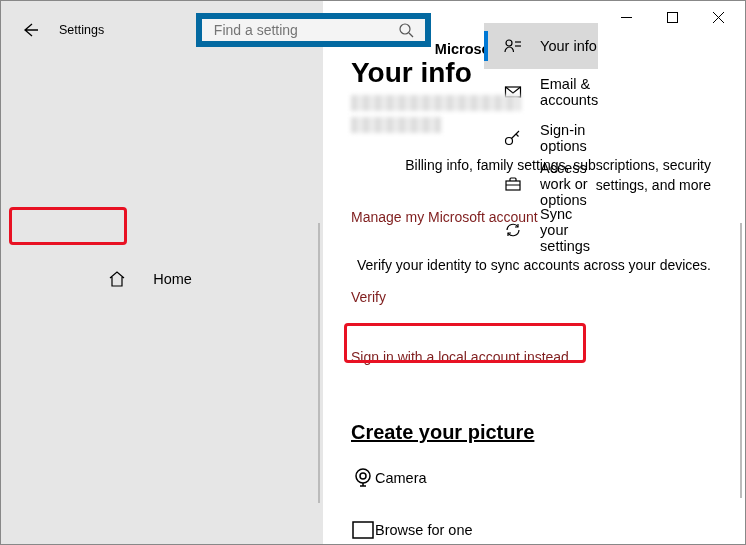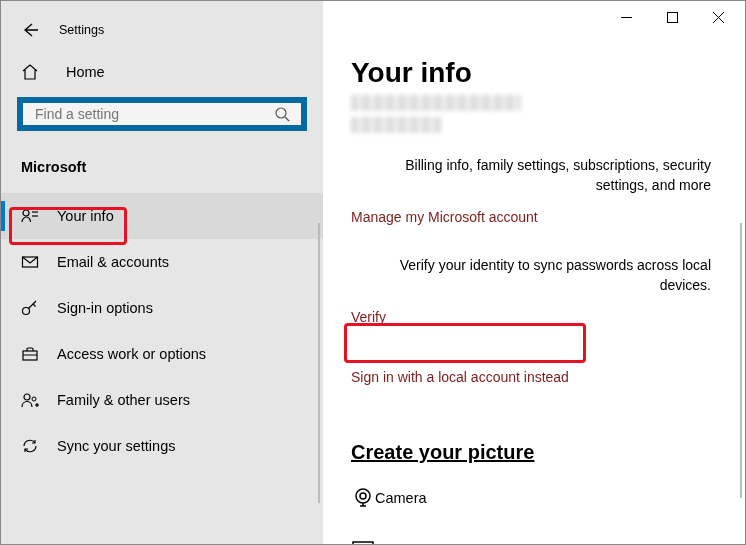--- a/index.html
+++ b/index.html
@@ -46,21 +46,21 @@
   .body {
     flex: 1;
     display: flex;
     height: 100%;
   }
   .sidebar {
     width: 322px;
     background: #e6e6e6;
     padding: 12px 16px 0 16px;
     display: flex;
-    flex-direction: column;
+    flex-direction: row;
   }
   .back-row {
     display: flex;
     align-items: center;
     gap: 20px;
     height: 34px;
     padding-left: 4px;
   }
   .back-row .title {
     font-size: 12.5px;
@@ -286,53 +286,41 @@
             <svg width="18" height="18" viewBox="0 0 18 18">
                 <rect x="2" y="6" width="14" height="9" fill="none" stroke="#000" stroke-width="1.2"></rect>
                 <path d="M6 6 V4 a1 1 0 0 1 1-1 h4 a1 1 0 0 1 1 1 V6 M2 10 h14" fill="none" stroke="#000" stroke-width="1.2"></path>
               </svg>
           </span>
           <span>Access work or options</span>
         </div>
         <div class="nav-item">
           <span class="icon">
             <svg width="18" height="18" viewBox="0 0 18 18">
-                <circle cx="6" cy="6" r="3" fill="none" stroke="#000" stroke-width="1.2"></circle>
-                <path d="M1 16c0-3 2-5.5 5-5.5s5 2.5 5 5.5" fill="none" stroke="#000" stroke-width="1.2"></path>
-                <circle cx="13" cy="8" r="2" fill="none" stroke="#000" stroke-width="1"></circle>
-                <line x1="14" y1="14" x2="18" y2="14" stroke="#000" stroke-width="1.2"></line>
-                <line x1="16" y1="12" x2="16" y2="16" stroke="#000" stroke-width="1.2"></line>
-              </svg>
-          </span>
-          <span>Family &amp; other users</span>
-        </div>
-        <div class="nav-item">
-          <span class="icon">
-            <svg width="18" height="18" viewBox="0 0 18 18">
                 <path d="M3 9a6 6 0 0 1 11-3 M15 9a6 6 0 0 1-11 3" fill="none" stroke="#000" stroke-width="1.2"></path>
                 <path d="M14 3v3h-3 M4 15v-3h3" fill="none" stroke="#000" stroke-width="1.2"></path>
               </svg>
           </span>
           <span>Sync your settings</span>
         </div>
       </div>
     </div>
 
     <div class="main">
       <h1>Your info</h1>
 
       <div class="blur-block">
         <div class="blur-line" style="width:170px"></div>
         <div class="blur-line" style="width:90px"></div>
       </div>
 
       <div class="desc">Billing info, family settings, subscriptions, security settings, and more</div>
       <span class="link">Manage my Microsoft account</span>
 
-      <div class="desc">Verify your identity to sync passwords across local devices.</div>
+      <div class="desc">Verify your identity to sync accounts across your devices.</div>
       <span class="link">Verify</span>
 
       <div style="height:28px"></div>
       <span class="link">Sign in with a local account instead</span>
 
       <div class="section-h">Create your picture</div>
 
       <div class="pic-row">
         <span class="icon" style="width:24px;height:24px">
           <svg width="24" height="24" viewBox="0 0 24 24">

